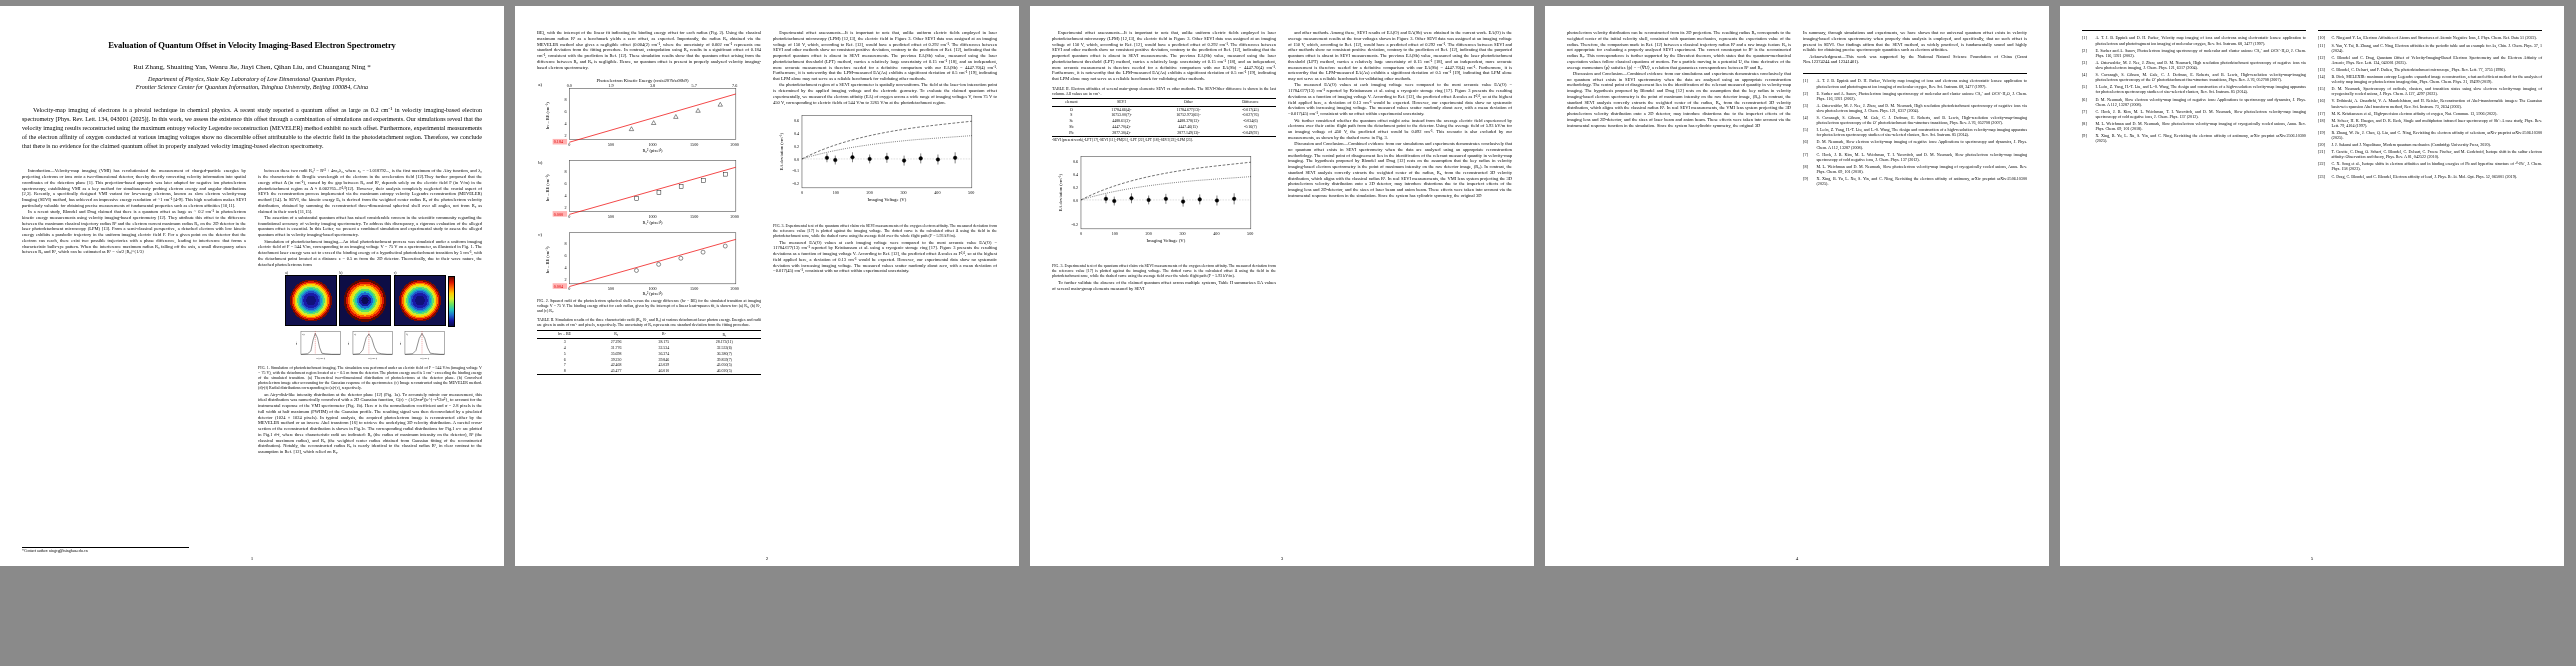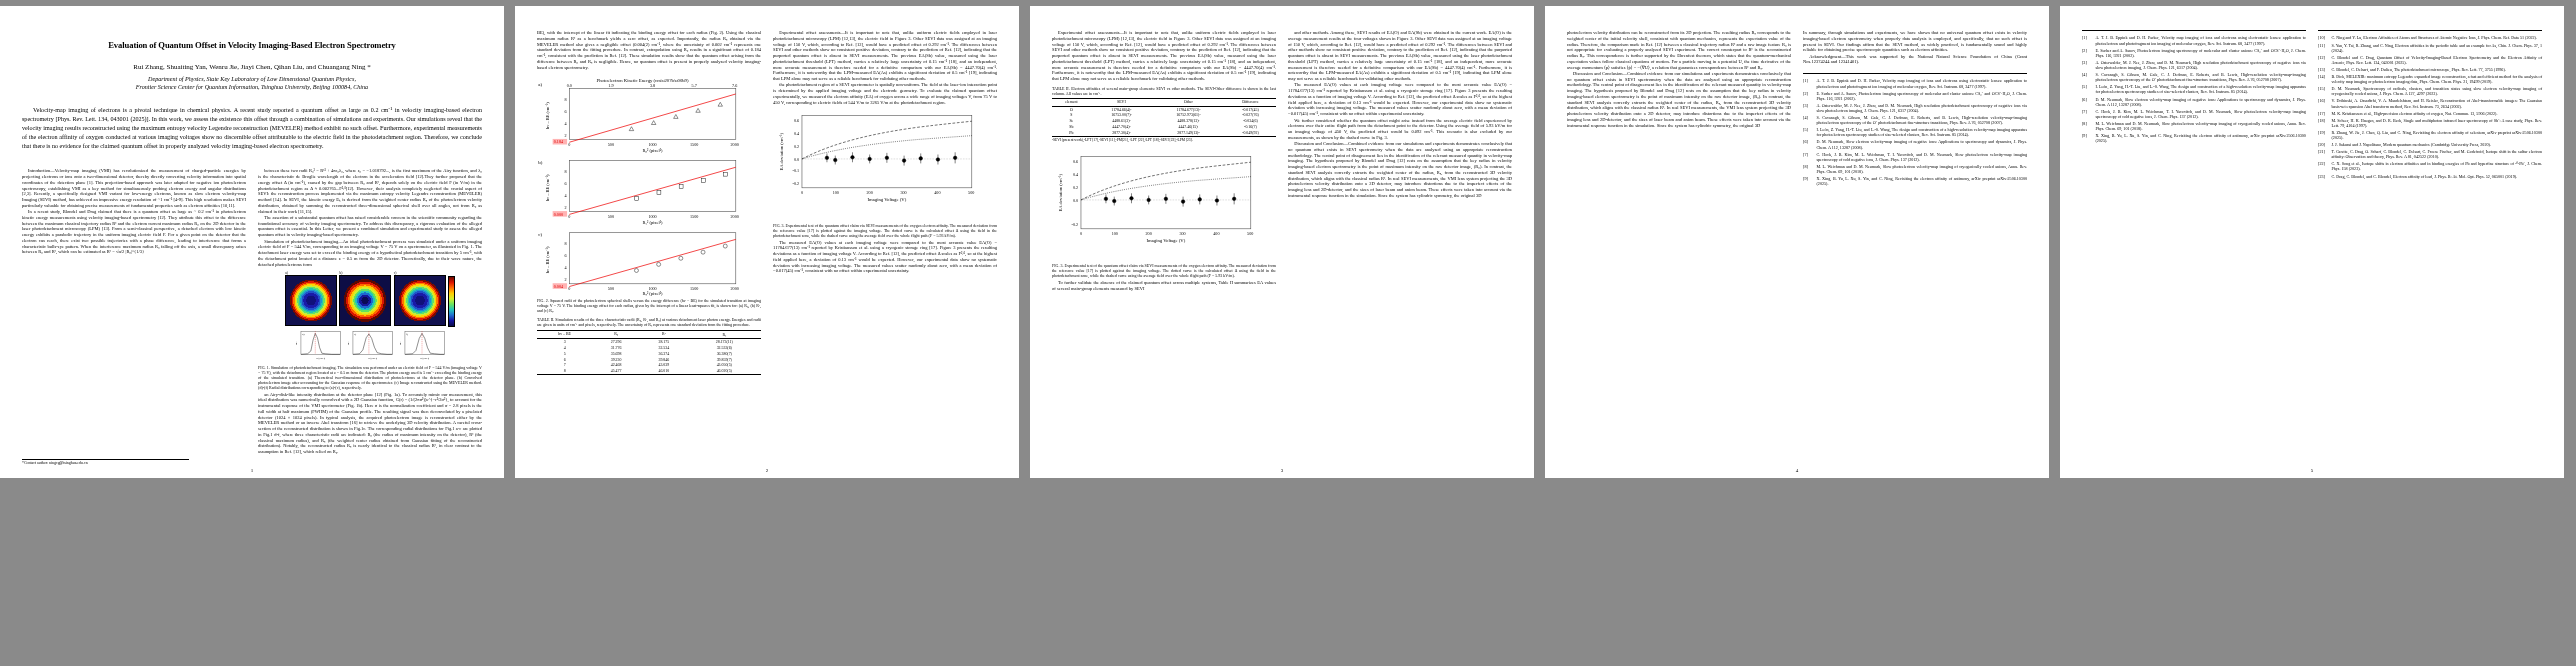--- a/index.html
+++ b/index.html
@@ -8,21 +8,21 @@
     position:relative;
     width:2576px;height:667px;
     background:#8a8a8a;
     display:flex;
     gap:0px;
   }
   .page{
     position:relative;
     background:#ffffff;
     width:504px;
-    height:472px;
+    height:560px;
     margin-top:5.6px;
     box-sizing:border-box;
     padding:24.5px 22px 14.5px 22px;
     overflow:hidden;
     flex:0 0 504px;
   }
   .page + .page{margin-left:11px;}
   .pagenum{
     position:absolute;bottom:4.4px;left:0;right:0;text-align:center;
     font-size:5px;color:#000;font-family:"Liberation Serif",serif;

